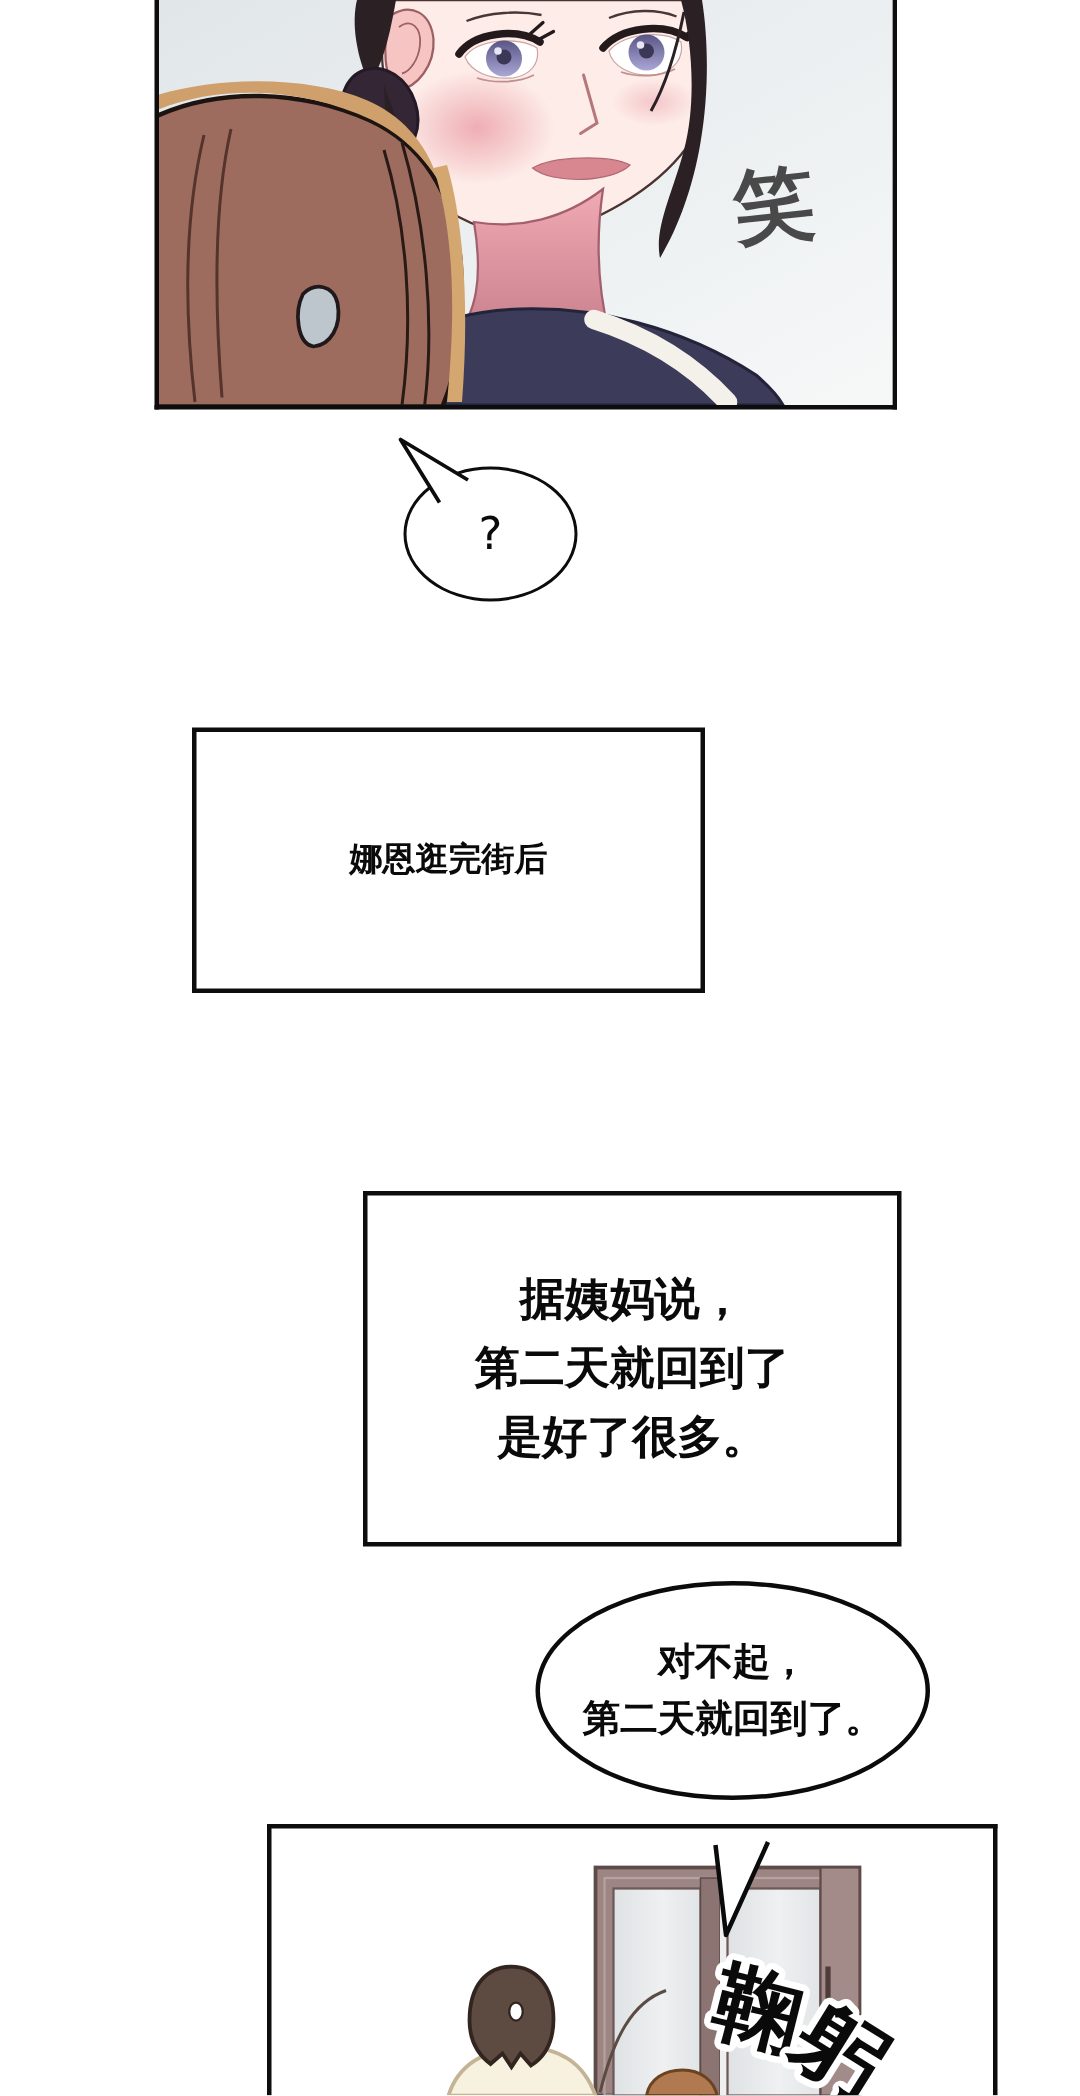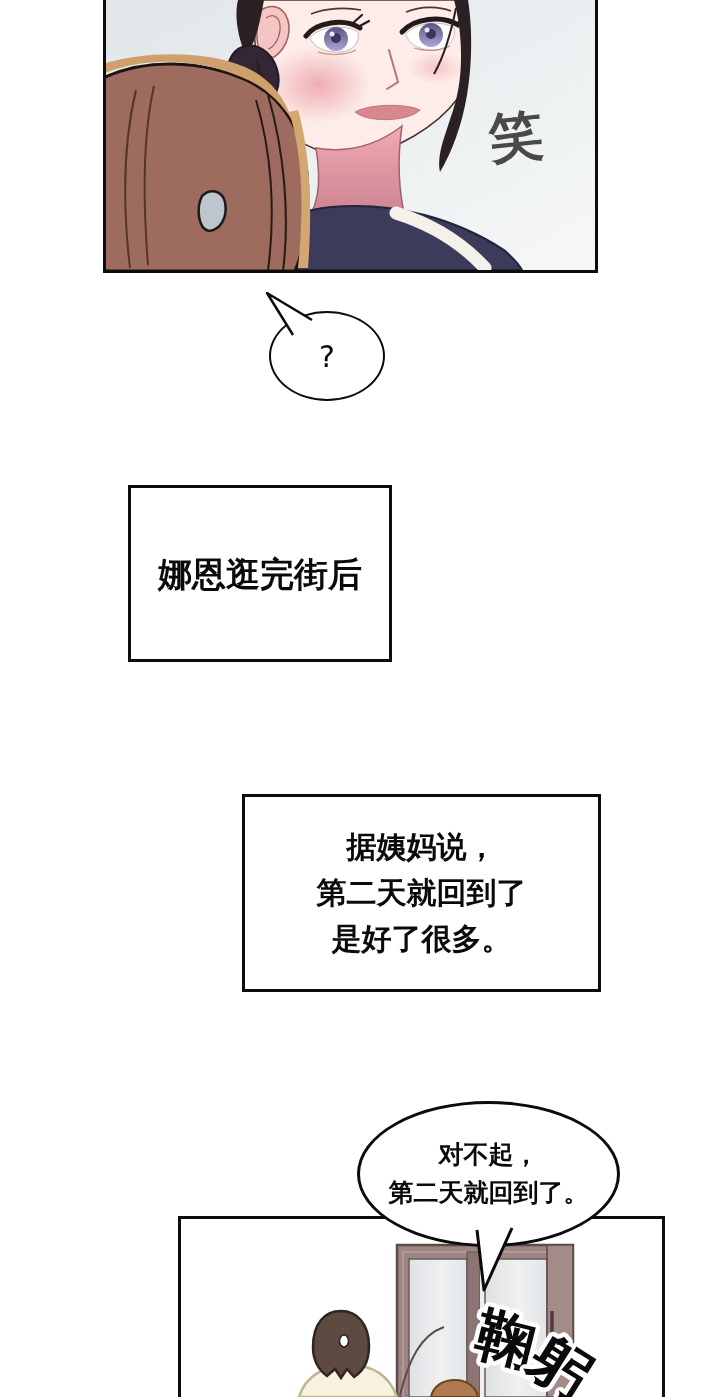--- a/index.html
+++ b/index.html
@@ -19,34 +19,34 @@
     z-index:1;
   }
   .panel svg{display:block;width:100%;height:100%;}
   
   .caption-box{
     position:absolute;background:#ffffff;border:3px solid #0d0d0d;
     box-sizing:border-box;display:flex;flex-direction:column;
     align-items:center;justify-content:center;
     font-weight:700;color:#0a0a0a;text-align:center;
   }
-  #caption-1{left:128px;top:485px;width:264px;height:177px;font-size:34px;line-height:46px;}
-  #caption-2{left:242px;top:794px;width:359px;height:198px;font-size:30px;line-height:46px;}
+  #caption-1{left:128px;top:485px;width:342px;height:177px;font-size:22px;line-height:46px;}
+  #caption-2{left:242px;top:794px;width:359px;height:237px;font-size:30px;line-height:46px;}
   
   .bubble{
     position:absolute;background:#ffffff;border-radius:50%;
     box-sizing:border-box;display:flex;flex-direction:column;
     align-items:center;justify-content:center;color:#0a0a0a;text-align:center;
   }
   #bubble-question{
     left:269px;top:311px;width:116px;height:90px;
     border:2.5px solid #0c0c0c;font-size:30px;z-index:2;
   }
   #bubble-apology{
-    left:357px;top:1101px;width:263px;height:146px;
+    left:357px;top:1054px;width:263px;height:146px;
     border:3px solid #0b0b0b;font-size:25px;line-height:38px;
     font-weight:700;z-index:3;white-space:nowrap;
   }
   .tail{position:absolute;overflow:visible;}
   #tail-question{left:255px;top:283px;width:70px;height:60px;z-index:3;}
   #tail-apology{left:470px;top:1222px;width:60px;height:75px;z-index:4;}
 </style>
 </head>
 <body>
 

